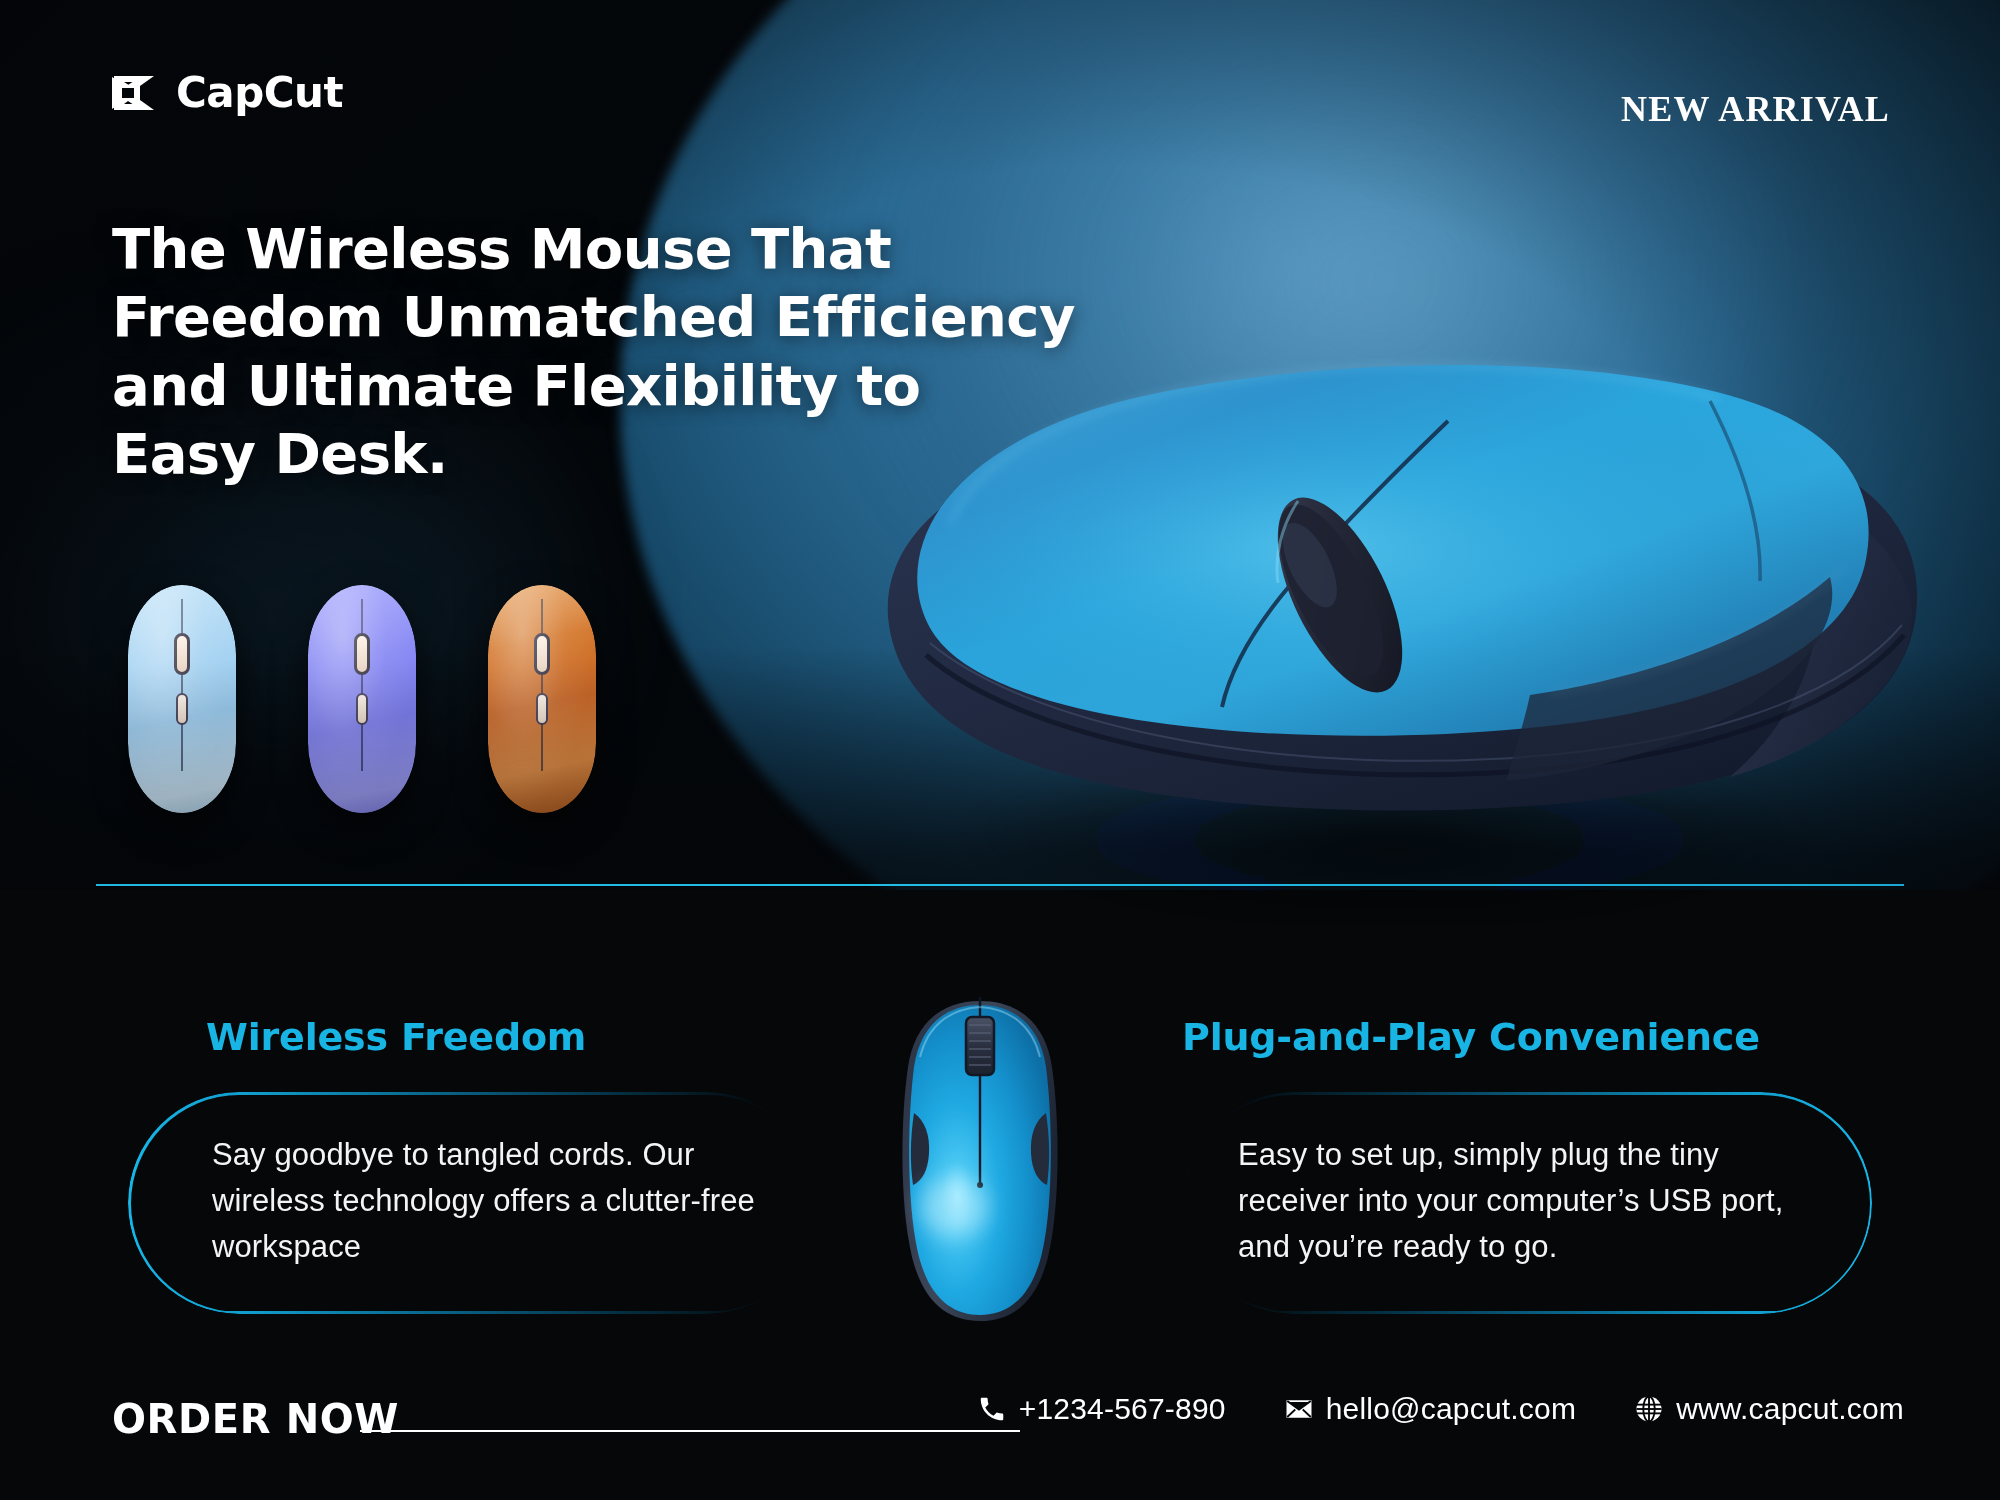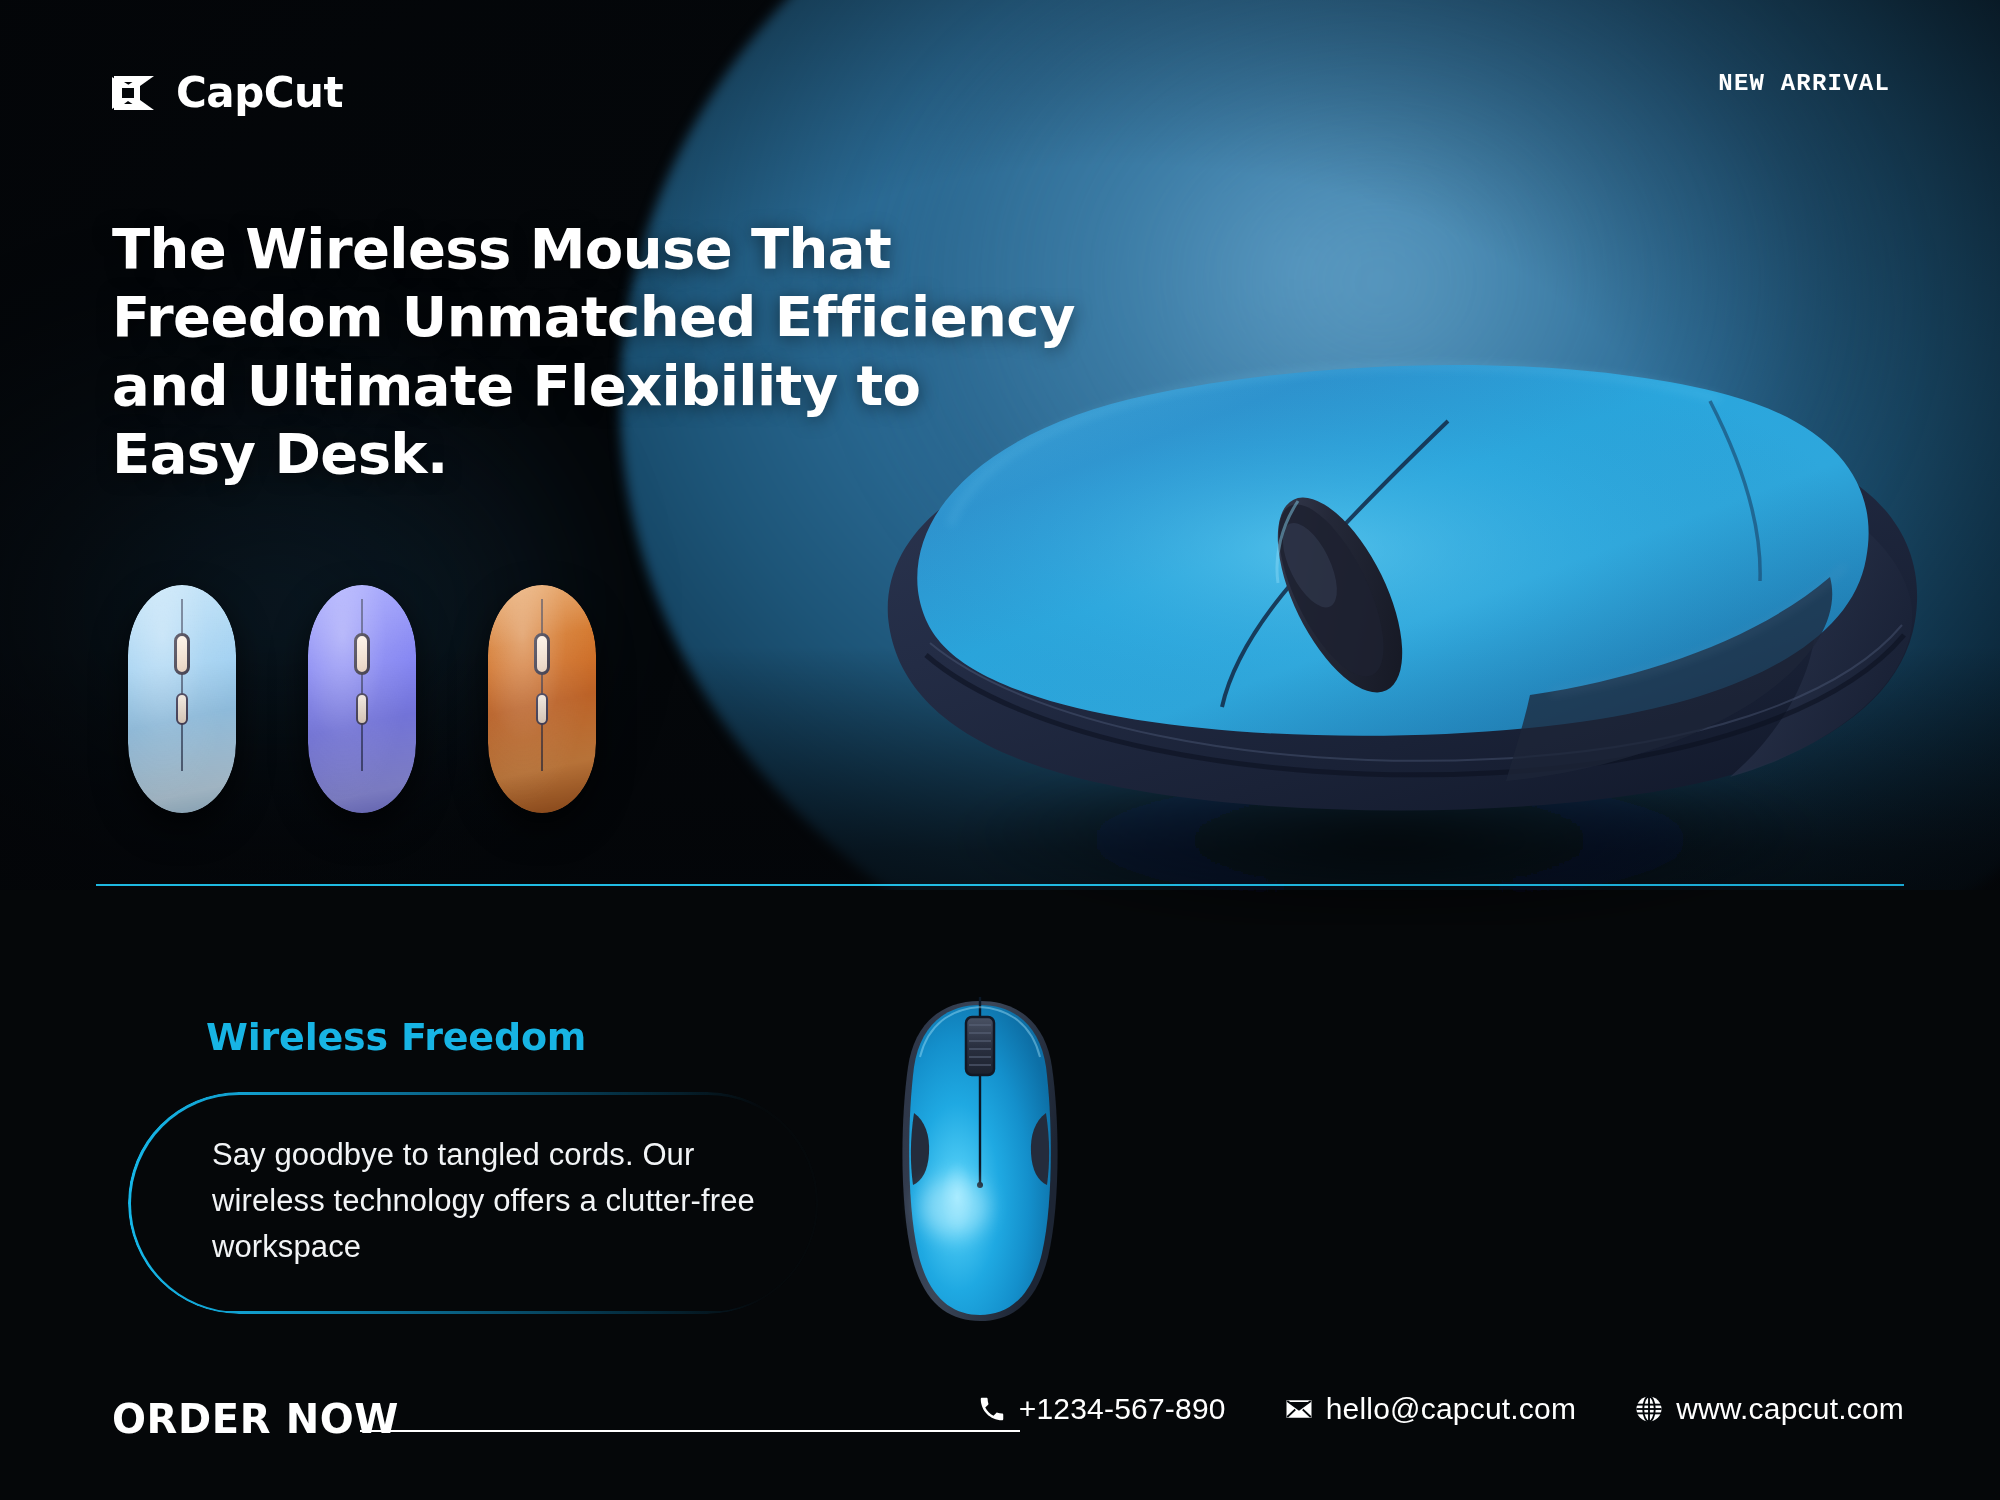--- a/index.html
+++ b/index.html
@@ -66,24 +66,24 @@
     display:flex; align-items:center; gap:14px;
     z-index:40;
   }
   .logo-mark { width:52px; height:42px; display:block; }
   .logo-text {
     color:#ffffff; font-size:42px; font-weight:700;
     letter-spacing:-0.5px;
     font-family:"DejaVu Sans", sans-serif;
   }
   .badge-new {
-    position:absolute; right:110px; top:70px;
-    color:#ffffff; font-size:24px; font-weight:700;
+    position:absolute; right:110px; top:88px;
+    color:#ffffff; font-size:36px; font-weight:700;
     letter-spacing:1.2px; z-index:40;
-    font-family:Liberation Mono, monospace;
+    font-family:Liberation Serif, serif;
   }
 
   
   .headline {
     position:absolute; left:112px; top:215px;
     width:900px; z-index:40;
     color:#ffffff;
     font-family:"DejaVu Sans", sans-serif;
     font-weight:700;
     font-size:56px;
@@ -374,20 +374,26 @@
 
   <div class="divider"></div>
 
   <div class="feat left">
     <div class="feat-title">Wireless Freedom</div>
     <div class="feat-box">
       <div class="feat-text">Say goodbye to tangled cords. Our wireless technology offers a clutter-free workspace</div>
     </div>
   </div>
 
+  <div class="feat right">
+    <div class="feat-title">Plug-and-Play Convenience</div>
+    <div class="feat-box">
+      <div class="feat-text">Easy to set up, simply plug the tiny receiver into your computer’s USB port, and you’re ready to go.</div>
+    </div>
+  </div>
 
   <div class="center-mouse">
     <svg viewBox="0 0 200 330" width="200" height="330">
       <defs>
         <radialGradient id="cmBody" cx="0.34" cy="0.62" r="0.72">
           <stop offset="0" stop-color="#8ae4ff"></stop>
           <stop offset="0.16" stop-color="#47c6f2"></stop>
           <stop offset="0.42" stop-color="#1fa9e2"></stop>
           <stop offset="0.70" stop-color="#1490cc"></stop>
           <stop offset="1" stop-color="#0d6fa6"></stop>

